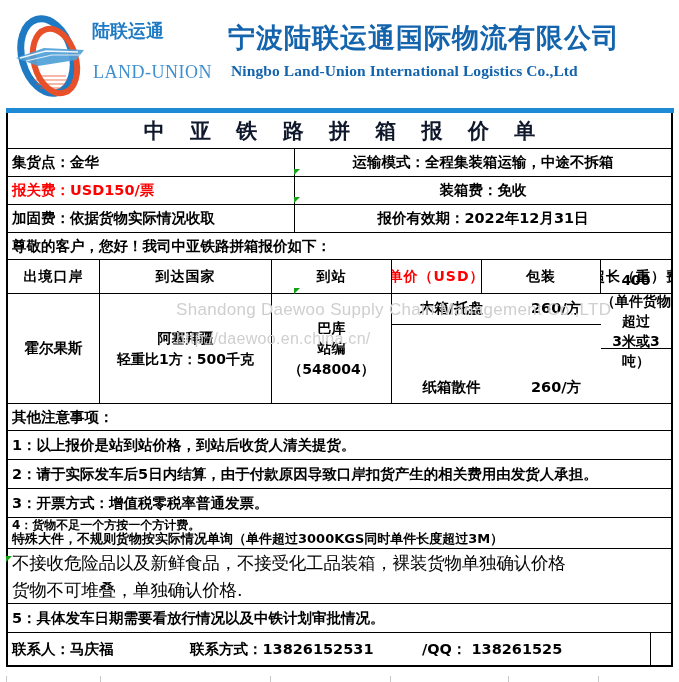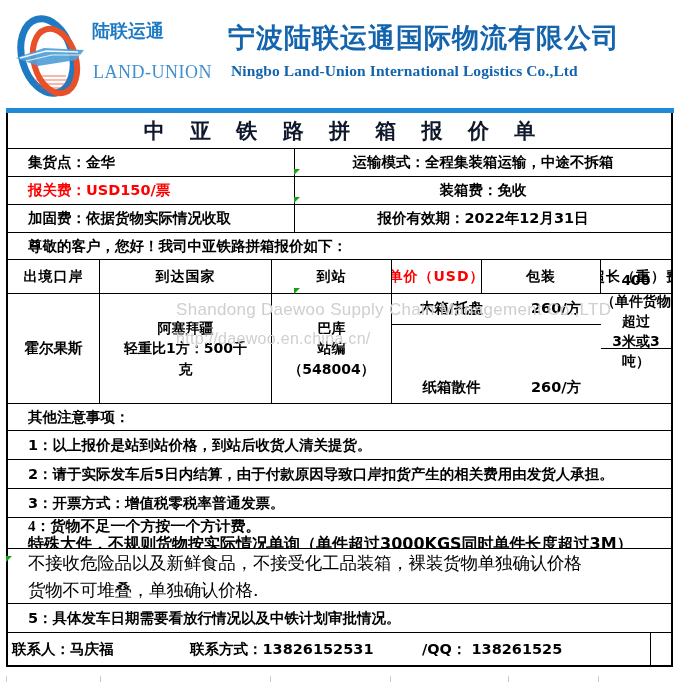--- a/index.html
+++ b/index.html
@@ -101,21 +101,21 @@
   .row {
     display: flex;
     border-bottom: 1.6px solid #000;
     box-sizing: border-box;
   }
   .row:last-child { border-bottom: none; }
   .cell {
     box-sizing: border-box;
     display: flex;
     align-items: center;
-    padding: 0 20px;
+    padding: 0 4px;
     font-family: "DejaVu Sans", sans-serif;
     font-weight: bold;
     font-size: 14.5px;
     white-space: nowrap;
     overflow: hidden;
   }
   .cell.vline { border-right: 1.6px solid #000; }
   .center { justify-content: center; text-align: center; }
   .left { justify-content: flex-start; }
   .red { color: #ff0000; }
@@ -176,22 +176,22 @@
     text-align: center;
     line-height: 1.45;
     font-size: 14px;
     white-space: normal;
   }
   .multi .ln { display: block; }
   .notehdr { height: 27px; }
   .note { height: 29px; }
   .note-span { width: 663px; }
   .note4 { height: 31px; padding-top: 1px; }
-  .note4 .ln1 { font-size: 15px; display:block; line-height: 1.05; font-family: Liberation Serif, serif; }
-  .note4 .ln2 { font-size: 16px; display:block; line-height: 1.15; }
+  .note4 .ln1 { font-size: 12px; display:block; line-height: 1.05; }
+  .note4 .ln2 { font-size: 13px; display:block; line-height: 1.15; }
   .note-free {
     height: 55px;
     align-items: flex-start;
     padding-top: 1px;
   }
   .bigline {
     display: block;
     font-family: "DejaVu Serif", serif;
     font-weight: normal;
     font-size: 17.5px;

